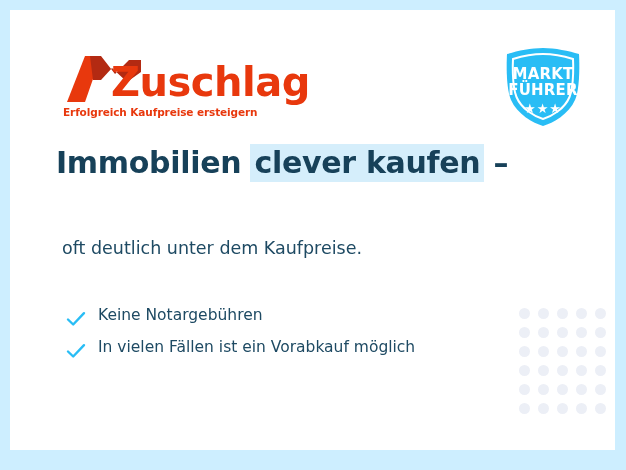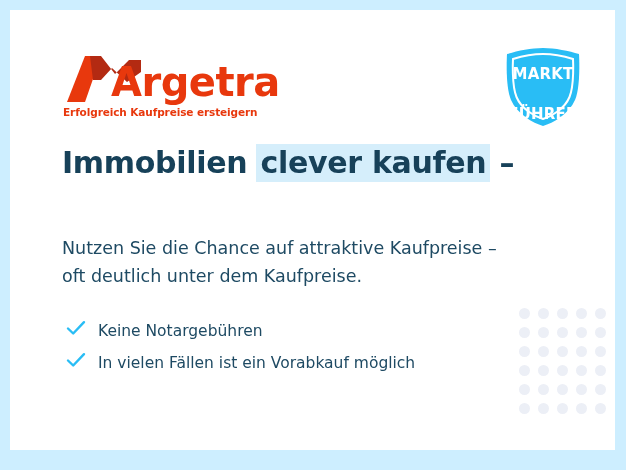--- a/index.html
+++ b/index.html
@@ -103,21 +103,20 @@
     top: 0;
     width: 88px;
     height: 82px;
     display: flex;
     flex-direction: column;
     align-items: center;
     justify-content: flex-start;
     padding-top: 21px;
     box-sizing: border-box;
     pointer-events: none;
-    gap: 24px;
   }
   .badge-line {
     color: #ffffff;
     font-weight: bold;
     font-size: 15px;
     line-height: 1.05;
     letter-spacing: 0.2px;
     font-family: "DejaVu Sans", sans-serif;
   }
   .badge-line.small { font-size: 15px; }
@@ -125,21 +124,21 @@
     margin-top: 3px;
     color: #ffffff;
     font-size: 13px;
     letter-spacing: 1px;
     line-height: 1;
   }
 
   
   #headline {
     position: absolute;
-    left: 52px;
+    left: 46px;
     top: 134px;
     width: 470px;
     font-size: 30px;
     font-weight: bold;
     color: #174159;
     line-height: 1.24;
     letter-spacing: -0.3px;
     font-family: "DejaVu Sans", sans-serif;
   }
   .hl-line { white-space: nowrap; }
@@ -164,21 +163,21 @@
 
   
   #checklist {
     position: absolute;
     left: 55px;
     top: 298px;
     width: 470px;
   }
   .check-item {
     display: flex;
-    align-items: flex-end;
+    align-items: flex-start;
     height: 31px;
     margin-bottom: 1px;
   }
   .check-icon {
     flex: 0 0 auto;
     width: 22px;
     height: 22px;
     margin-right: 11px;
     display: block;
   }
@@ -227,42 +226,41 @@
         <span class="dot" style="left: 38px; top: 95px; width: 11px; height: 11px; background: rgb(236, 239, 246);"></span>
         <span class="dot" style="left: 57px; top: 95px; width: 11px; height: 11px; background: rgb(236, 239, 246);"></span>
         <span class="dot" style="left: 76px; top: 95px; width: 11px; height: 11px; background: rgb(236, 239, 246);"></span>
       </div>
 
     <div id="logo">
       <svg id="logo-mark" viewBox="0 0 82 52">
         <polygon points="22,4 38,4 22,50 4,50" fill="#e8380d"></polygon>
         <polygon points="27,4 38,4 52,22 66,8 78,8 78,20 64,30 49,16 38,28 30,28" fill="#b32a12"></polygon>
       </svg>
-      <div id="logo-wordmark">Argetra</div>
+      <div id="logo-wordmark">Zuschlag</div>
       <div id="logo-tagline">Erfolgreich Kaufpreise ersteigern</div>
     </div>
 
     <div id="badge">
       <svg viewBox="0 0 88 82" width="88" height="82">
         <path d="M44 2 C32 2 18 5 8 8 C8 8 6 40 12 54 C18 68 34 77 44 80 C54 77 70 68 76 54 C82 40 80 8 80 8 C70 5 56 2 44 2 Z" fill="#29bdf5"></path>
         <path d="M44 8 C34 8 22 10.5 14 13 C14 13 12.5 39 17.5 51 C22.5 63 35.5 70.5 44 73 C52.5 70.5 65.5 63 70.5 51 C75.5 39 74 13 74 13 C66 10.5 54 8 44 8 Z" fill="none" stroke="#ffffff" stroke-width="2"></path>
       </svg>
       <div id="badge-text">
         <div class="badge-line">MARKT</div>
         <div class="badge-line small">FÜHRER</div>
         <div id="badge-stars">★★★</div>
       </div>
     </div>
 
     <div id="headline">
       <div class="hl-line"><span>Immobilien </span><span class="hl-highlight">clever kaufen</span><span> –</span></div>
     </div>
 
     <div id="subheadline">
-      <div class="sub-line">Nutzen Sie die Chance auf attraktive Kaufpreise –</div>
       <div class="sub-line">oft deutlich unter dem Kaufpreise.</div>
     </div>
 
     <div id="checklist">
         <div class="check-item">
           <svg class="check-icon" viewBox="0 0 22 22">
             <path d="M3 11.5 L8.2 16.5 L19 5.2" fill="none" stroke="#29bdf5" stroke-width="2.4" stroke-linecap="round" stroke-linejoin="round"></path>
           </svg>
           <span class="check-label">Keine Notargebühren</span>
         </div>

